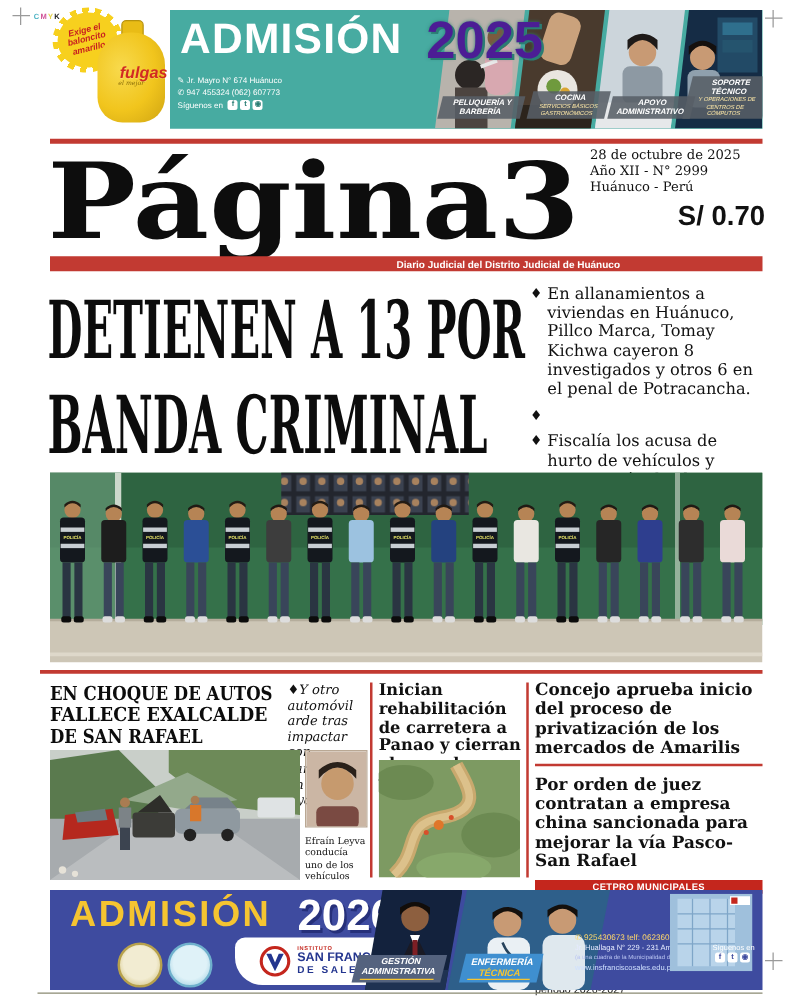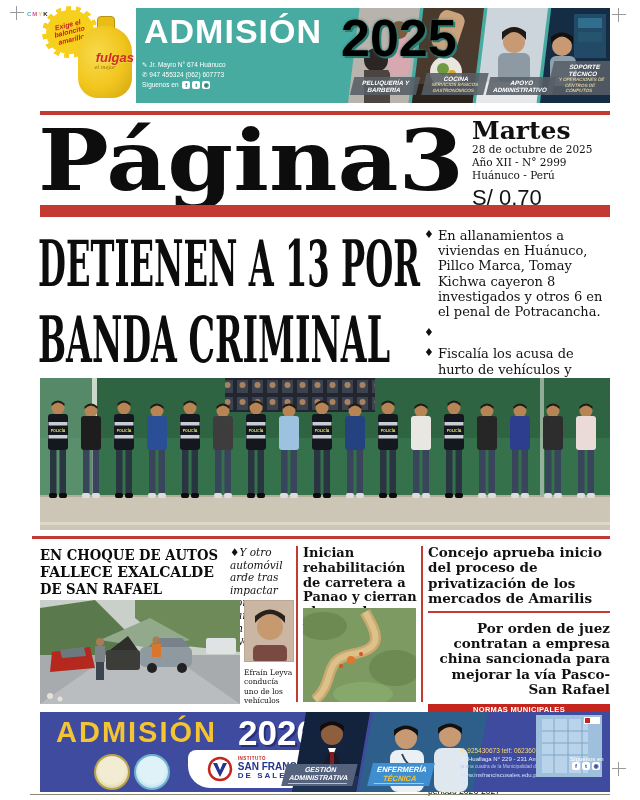--- a/index.html
+++ b/index.html
@@ -28,42 +28,42 @@
       border-radius:4px 4px 0 0;border:1px solid #b8930e;}
   #cyl-brand{position:absolute;left:0;top:38px;width:58px;text-align:right;
       font-family:"Liberation Sans",sans-serif;font-weight:bold;font-style:italic;
       font-size:13px;color:#d22b22;text-shadow:0 1px 0 #fff3;}
   #cyl-sub{position:absolute;left:0;top:52px;width:58px;text-align:center;font-size:5px;
       font-style:italic;color:#8a6d08;}
   #teal-panel{left:136px;top:8px;width:474px;height:95px;background:#47aba1;overflow:hidden;}
   #adm25{left:8px;top:4px;font-family:"Liberation Sans",sans-serif;font-weight:bold;
       font-size:34px;color:#fff;letter-spacing:1px;z-index:5;}
   #adm25-year{left:205px;top:0px;font-family:"Liberation Sans",sans-serif;font-weight:bold;
-      font-size:52px;color:#000000;z-index:6;text-shadow:0 0 3px #2c7d74,2px 2px 0 #2c7d74;}
+      font-size:42px;color:#4c1d95;z-index:6;text-shadow:0 0 3px #2c7d74,2px 2px 0 #2c7d74;}
   .contact-line{font-family:"Liberation Sans",sans-serif;font-size:6.5px;color:#fff;line-height:1.5;}
   .soc{display:inline-block;width:8px;height:8px;background:#fff;color:#2a7d74;border-radius:2px;
       font-family:"Liberation Sans",sans-serif;font-size:6px;font-weight:bold;text-align:center;
       line-height:8px;vertical-align:middle;margin-left:2px;}
   #cetpro-blob{left:80px;top:48px;width:130px;height:46px;background:#fff;
       border-radius:24px 30px 30px 8px;z-index:5;display:flex;align-items:center;padding-left:6px;box-sizing:border-box;}
   .cet-txt{font-family:"Liberation Sans",sans-serif;line-height:1;color:#111;}
   .cet-1{font-size:8px;font-weight:bold;}
   .cet-2{font-size:10px;font-weight:bold;letter-spacing:-0.3px;}
   .tile{position:absolute;top:0;height:95px;}
   .ribbon{position:absolute;background:rgba(88,95,102,0.88);color:#fff;transform:skewX(-14deg);
       font-family:"Liberation Sans",sans-serif;font-weight:bold;font-size:6.3px;line-height:1.15;
       padding:2px 5px;text-align:center;z-index:7;}
   .ribbon .sub{display:block;font-weight:normal;font-size:4.6px;color:#ffe9a8;}
   
   .redbar{background:#c23a32;}
   #mast-title-svg text{font-family:"DejaVu Serif",serif;font-weight:bold;fill:#0d0d0d;}
   #date-block{left:472px;top:118px;width:140px;}
   #date-day{font-size:25px;font-weight:bold;line-height:1;}
   .date-line{font-size:10.5px;line-height:1.25;}
-  #price{font-size:22px;font-weight:normal;font-family:"Liberation Sans",sans-serif;margin-top:3px;}
+  #price{font-size:22px;font-weight:bold;font-family:"Liberation Sans",sans-serif;margin-top:3px;text-align:right;}
   #tagline{position:absolute;right:144px;top:206px;height:12px;line-height:12px;color:#fff;
       font-family:"Liberation Sans",sans-serif;font-weight:bold;font-size:8px;z-index:4;}
   
   #headline-svg text{font-family:"DejaVu Serif",serif;font-weight:bold;fill:#0c0c0c;}
   #bullets{left:424px;top:228px;width:188px;}
   .bullet{display:flex;margin-bottom:7px;}
   .bullet .mark{font-size:11px;margin-right:4px;line-height:1.2;}
   .bullet .btxt{font-size:13px;line-height:1.17;}
   
   .vsep{width:2px;background:#c23a32;}
@@ -198,28 +198,28 @@
     </div>
   </div>
 
   <div class="abs redbar" style="left:40px;top:111px;width:570px;height:4px;"></div>
 
   <svg class="abs" id="mast-title-svg" style="left:36px;top:114px;" width="432" height="92">
     <text x="2" y="76" font-size="84" textLength="426" lengthAdjust="spacingAndGlyphs">Página3</text>
   </svg>
 
   <div class="abs" id="date-block">
-    <div id="date-day">Martes</div>
     <div class="date-line">28 de octubre de 2025</div>
     <div class="date-line">Año XII - N° 2999</div>
     <div class="date-line">Huánuco - Perú</div>
     <div id="price">S/ 0.70</div>
   </div>
 
   <div class="abs redbar" style="left:40px;top:205px;width:570px;height:12px;"></div>
+  <div id="tagline">Diario Judicial del Distrito Judicial de Huánuco</div>
 
   <svg class="abs" id="headline-svg" style="left:36px;top:222px;" width="390" height="152">
     <text x="2" y="64" font-size="64" textLength="382" lengthAdjust="spacingAndGlyphs">DETIENEN A 13 POR</text>
     <text x="2" y="140" font-size="64" textLength="352" lengthAdjust="spacingAndGlyphs">BANDA CRIMINAL</text>
   </svg>
 
   <div class="abs" id="bullets">
     <div class="bullet">
       <span class="mark">♦</span>
       <span class="btxt">En allanamientos a viviendas en Huánuco, Pillco Marca, Tomay Kichwa cayeron 8 investigados y otros 6 en el penal de Potracancha.</span>
@@ -347,22 +347,22 @@
     <circle cx="48" cy="52" r="4" fill="#e0762a"></circle>
     <circle cx="38" cy="58" r="2" fill="#d84f2a"></circle>
     <circle cx="58" cy="46" r="2" fill="#d84f2a"></circle>
   </svg>
 
   <div class="abs vsep" style="left:421px;top:546px;height:156px;"></div>
 
   <div class="abs" style="left:428px;top:545px;width:182px;">
     <div class="serif-head" style="font-size:13.5px;">Concejo aprueba inicio del proceso de privatización de los mercados de Amarilis</div>
     <div class="red-underline"></div>
-    <div class="serif-head" style="font-size:13.5px;margin-top:8px;text-align:right;">Por orden de juez contratan a empresa china sancionada para mejorar la vía Pasco-San Rafael</div>
-    <div id="normas-bar" style="margin-top:7px;">NORMAS MUNICIPALES</div>
+    <div class="serif-head" style="font-size:13.5px;margin-top:8px;">Por orden de juez contratan a empresa china sancionada para mejorar la vía Pasco-San Rafael</div>
+    <div id="normas-bar" style="margin-top:7px;">CETPRO MUNICIPALES</div>
     <div id="normas-title">Municipalidad Provincial de Leoncio Prado</div>
     <div id="normas-body">❖Decreto de Alcaldía que convoca a la población a la elección de los representantes de las organizaciones de la sociedad civil, ante el Consejo de Coordinación Local para el periodo 2026-2027</div>
   </div>
 
   <div class="abs" id="bottom-ad">
     <div class="abs" id="adm26">ADMISIÓN</div>
     <div class="abs" id="adm26-year">2026</div>
 
     <div class="badge" style="left:54px;background:radial-gradient(circle at 50% 45%, #f2ecd2 55%, #c9b86a 100%);border:2px solid #b7a14c;"></div>
     <div class="badge" style="left:94px;background:radial-gradient(circle at 50% 45%, #dff2f8 55%, #8fc6dc 100%);border:2px solid #6fb0cc;"></div>

